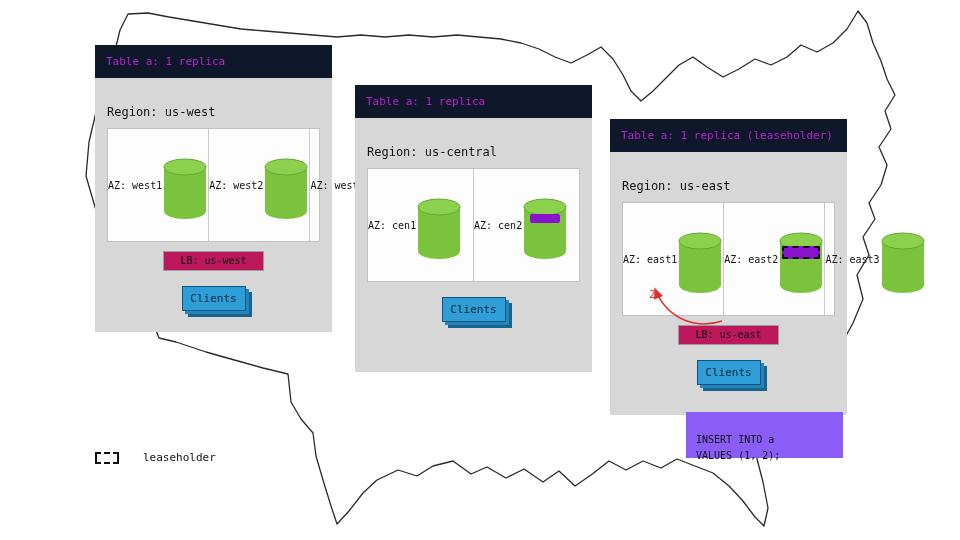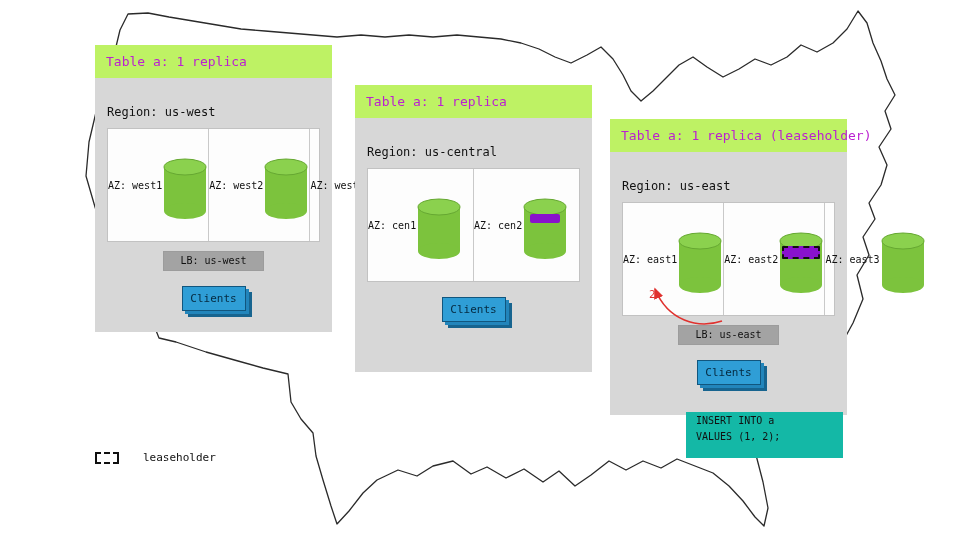--- a/index.html
+++ b/index.html
@@ -7,47 +7,47 @@
     font-family:"DejaVu Sans Mono","Liberation Mono",monospace;color:#111}
   #stage{position:absolute;left:0;top:0;width:960px;height:540px}
 
   .map-svg{position:absolute;left:0;top:0;z-index:0}
 
   .panel{position:absolute;width:237px;background:#d7d7d7;z-index:2}
   .p-west{left:95px;top:45px;height:287px}
   .p-central{left:355px;top:85px;height:287px}
   .p-east{left:610px;top:119px;height:296px}
 
-  .panel-hd{height:33px;background:#bef264;display:flex;align-items:center;
-    padding:0 11px;font-size:13px;color:#bb1fd1;white-space:nowrap}
+  .panel-hd{height:33px;background:#0f172a;display:flex;align-items:center;
+    padding:0 11px;font-size:11px;color:#bb1fd1;white-space:nowrap}
   .region-title{padding:27px 12px 9px;font-size:12px;color:#111}
 
   .az-row{display:flex;margin:0 12px;background:#fdfdfd;border:1px solid #c2c2c2;height:114px}
   .az-col{flex:1;border-right:1px solid #c9c9c9;display:flex;flex-direction:row;
     align-items:center;padding-top:7px}
   .az-col:last-child{border-right:none}
   .az-label{font-size:10px;margin-bottom:7px;white-space:nowrap}
 
   .cyl-wrap{position:relative;width:46px;height:64px}
   .band{position:absolute;left:8px;top:17px;width:30px;height:9px;
     background:#8912cc;border-radius:2px}
   .band.leaseholder{left:4px;top:15px;width:38px;height:13px;
     border:2px dashed #101010;background:#8912cc;border-radius:1px}
 
   .lb-wrap{text-align:center;margin-top:7px}
   .lb-box{display:inline-flex;align-items:center;justify-content:center;
-    height:20px;padding:0 16px;background:#a3a3a3;border:1px solid #9c9c9c;font-size:10px}
+    height:20px;padding:0 16px;background:#be185d;border:1px solid #9c9c9c;font-size:10px}
 
   .clients-wrap{text-align:center;margin-top:15px}
   .clients{display:inline-flex;align-items:center;justify-content:center;
     width:64px;height:25px;background:#2f9ed6;border:1px solid #11567e;
     font-size:11px;color:#052a40;box-shadow:3px 3px 0 #2285bb,6px 6px 0 #17648f}
 
   .sql-box{position:absolute;left:686px;top:412px;width:157px;height:46px;
-    background:#14b8a6;padding:1px 10px;font-size:10px;line-height:1.55;z-index:4}
+    background:#8b5cf6;padding:20px 10px;font-size:10px;line-height:1.55;z-index:4}
 
   .legend{position:absolute;left:95px;top:451px;display:flex;align-items:center;
     gap:24px;font-size:11px;z-index:2}
   .legend-swatch{width:24px;height:12px;border:2px dashed #101010;background:#fff}
 
   .arrow-layer{position:absolute;left:610px;top:125px;width:237px;height:296px;
     z-index:3;pointer-events:none}
   .step-num{position:absolute;left:649px;top:288px;font-size:11px;color:#e0312e;z-index:3}
 </style>
 </head>

